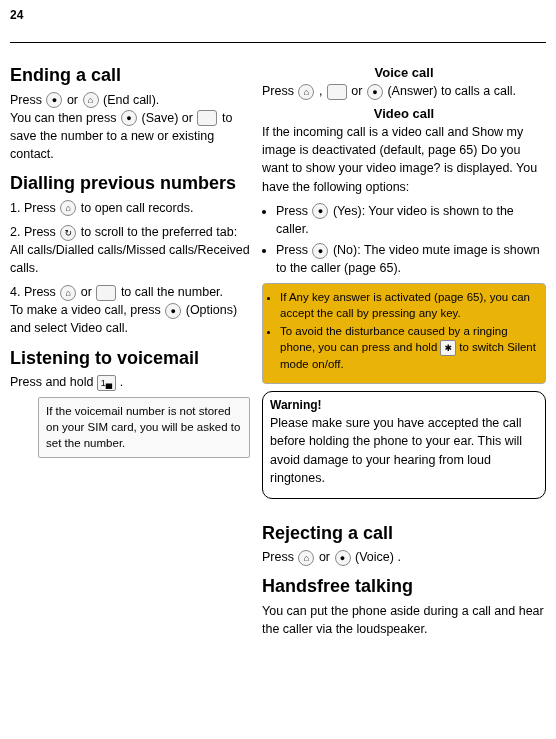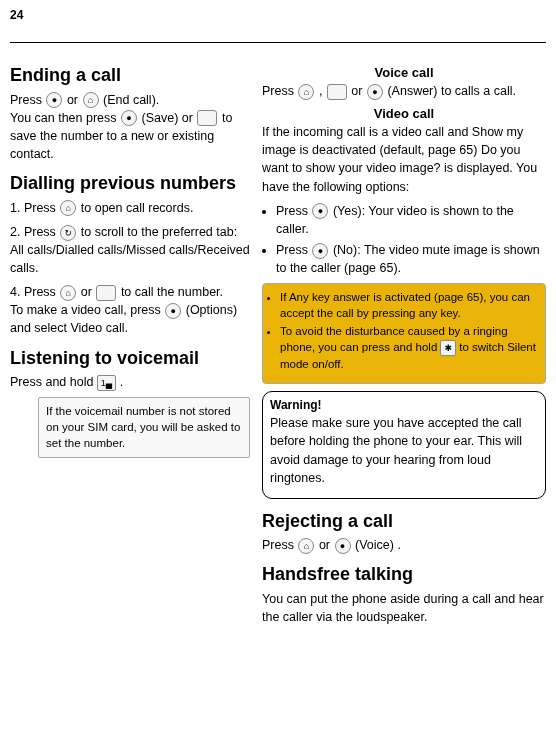--- a/index.html
+++ b/index.html
@@ -105,21 +105,21 @@
       line-height: 1.4;
       margin-bottom: 8px;
       border-radius: 2px;
       margin-left: 28px;
     }
     .warning-box {
       border: 1.5px solid #000;
       padding: 5px 7px;
       font-size: 11.5px;
       line-height: 1.4;
-      margin-bottom: 12px;
+      margin-bottom: 24px;
       border-radius: 10px;
     }
     .warning-title {
       font-weight: bold;
       font-size: 12px;
     }
     .note-box {
       border: 1px solid #aaa;
       background: #eab308;
       padding: 5px 7px;

